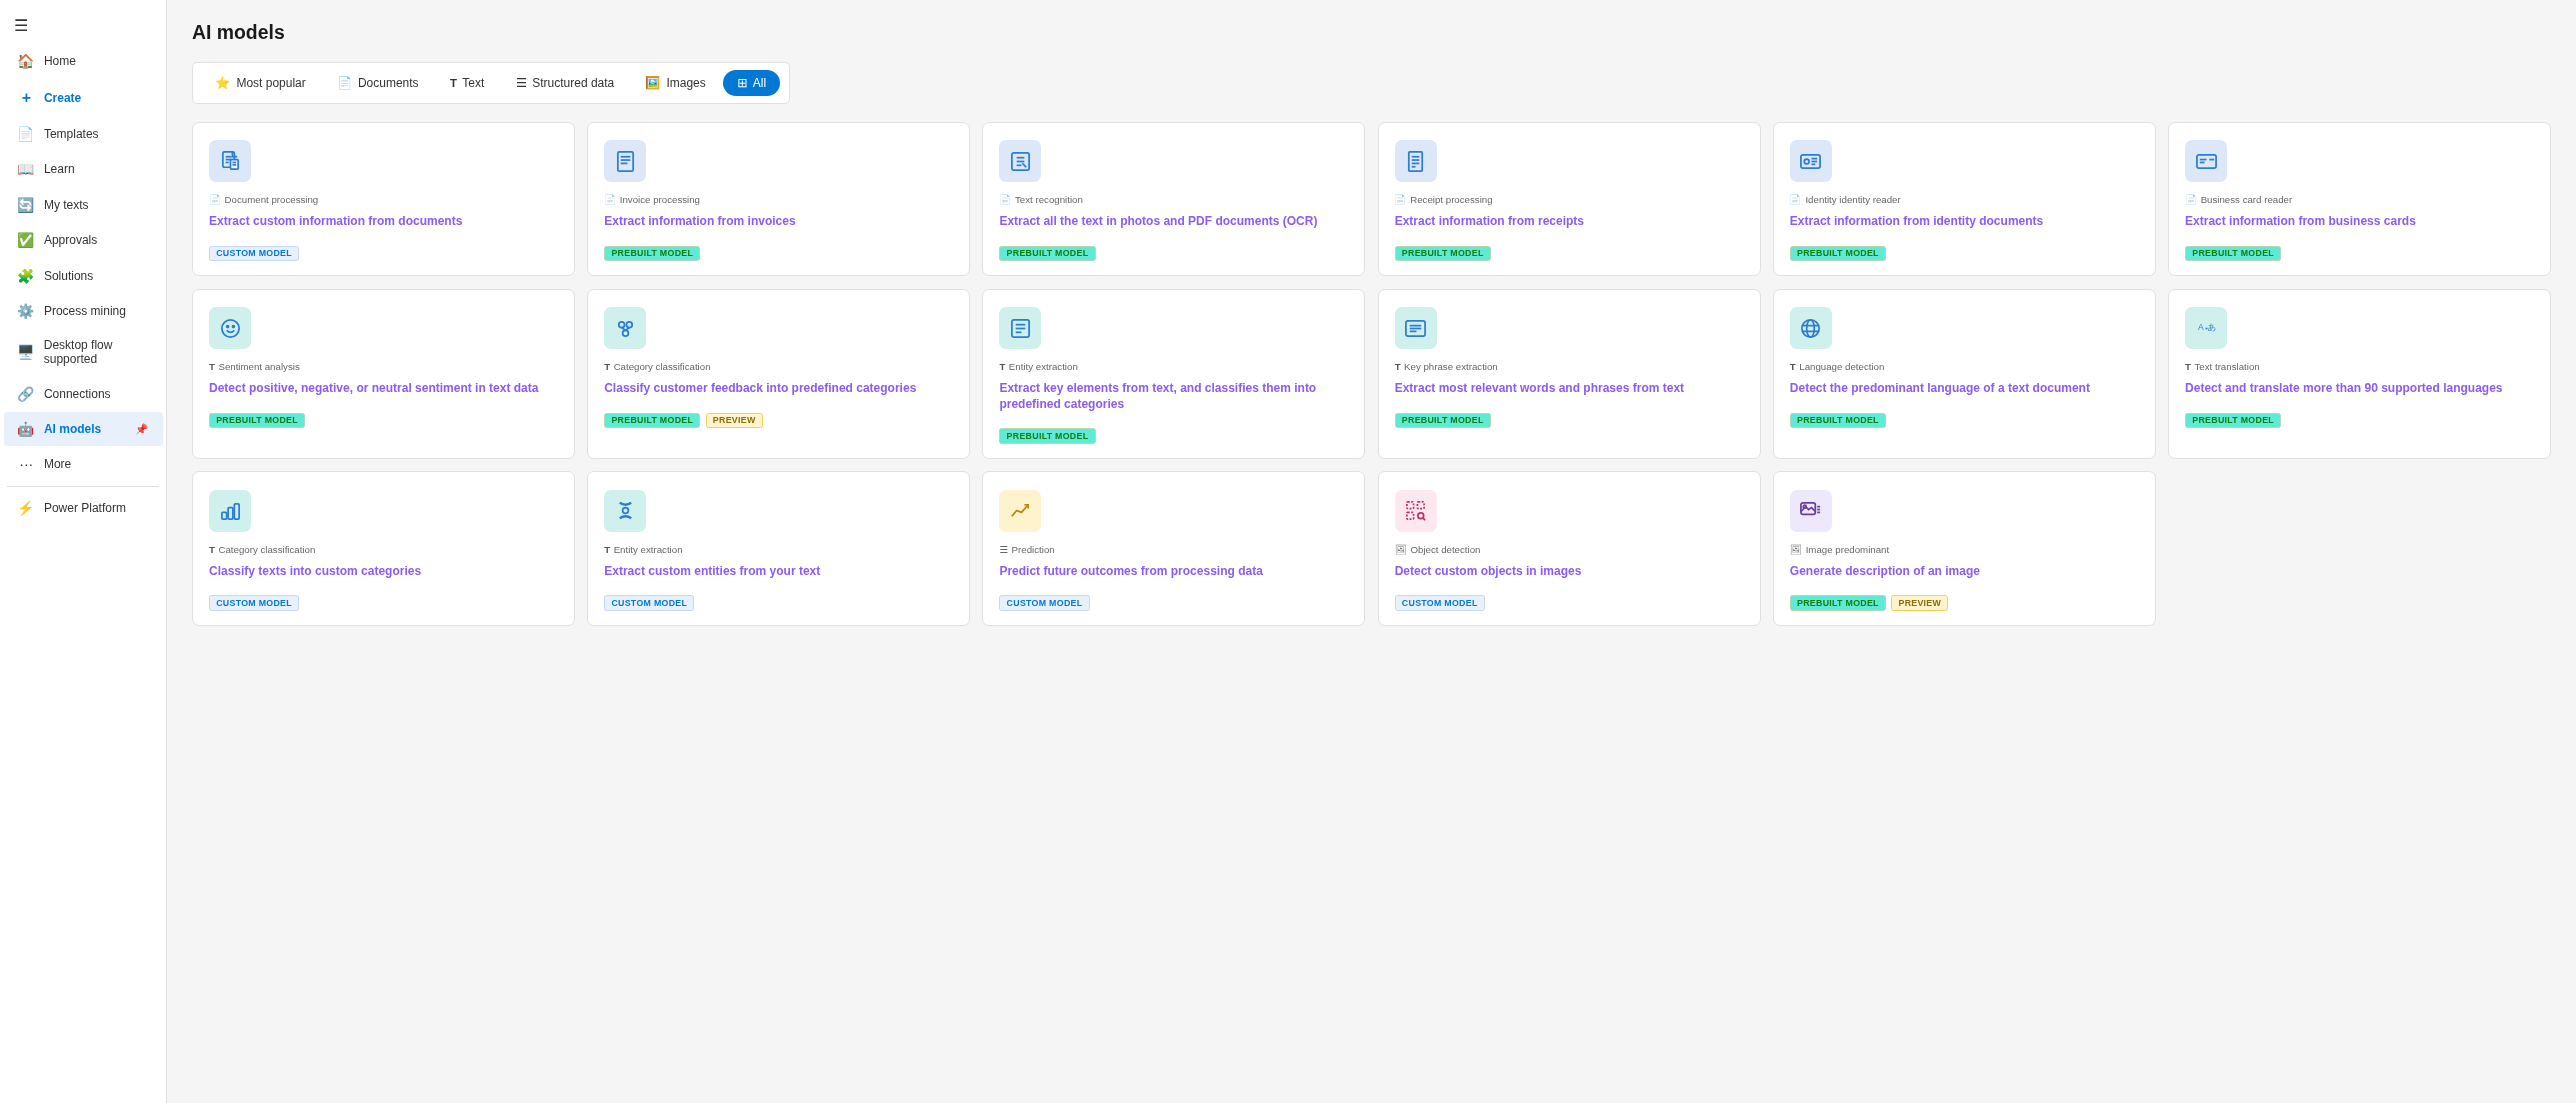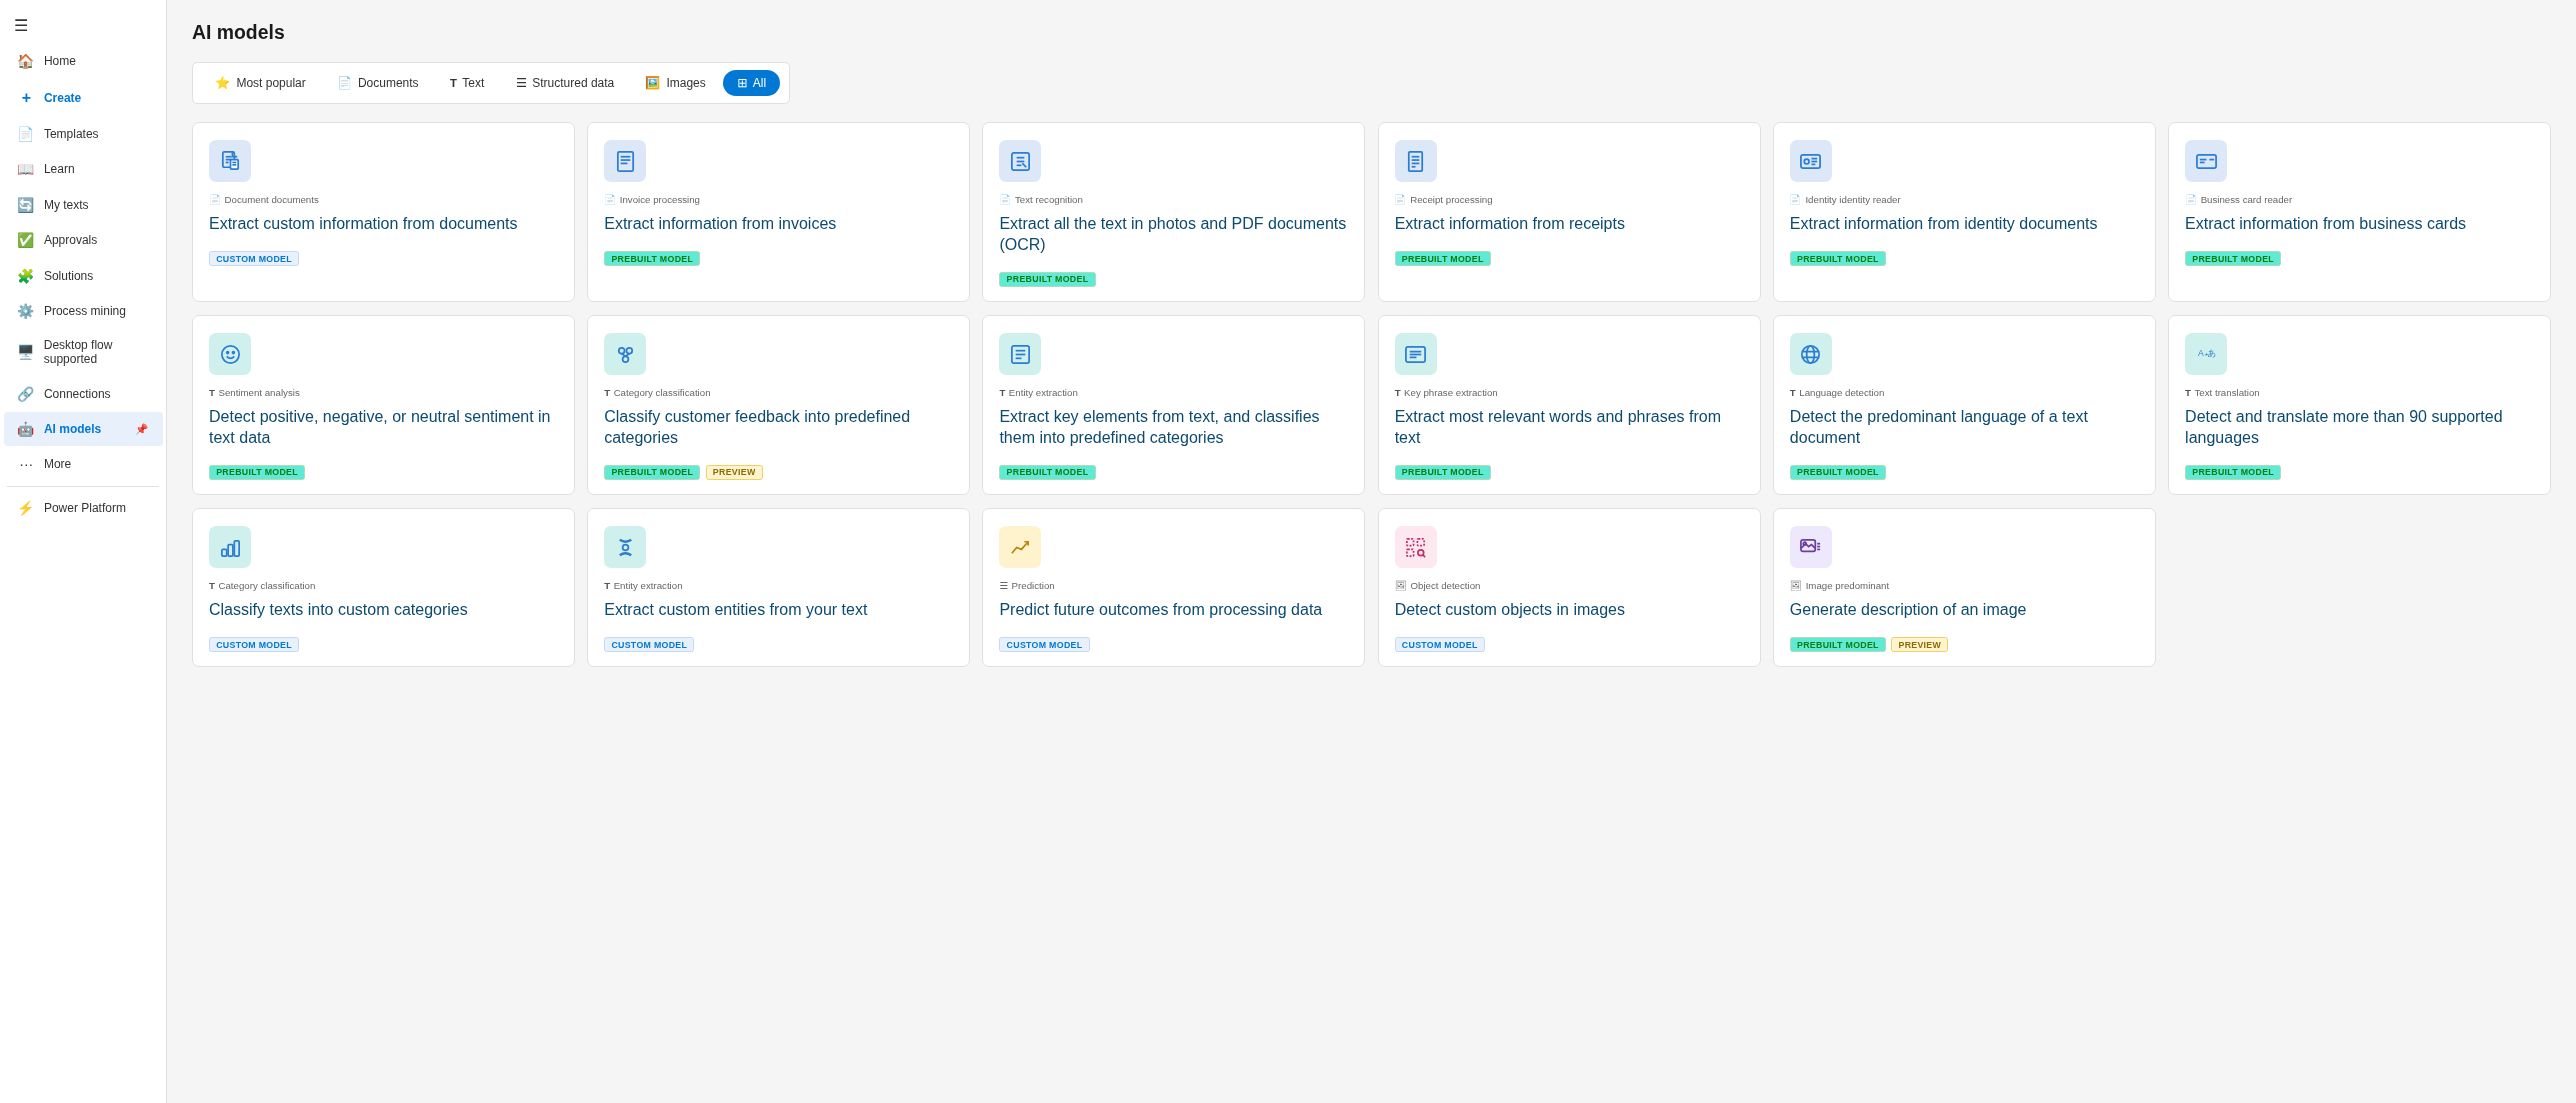--- a/index.html
+++ b/index.html
@@ -115,23 +115,23 @@
     .card-icon-purple { background: #ede8fb; }
     .card-type {
       font-size: 9.7px;
       color: #666;
       display: flex;
       align-items: center;
       gap: 3.5px;
       margin-bottom: 1.8px;
     }
     .card-title {
-      font-size: 16px;
-      font-weight: 400;
-      color: #0c4a6e;
+      font-size: 12px;
+      font-weight: 700;
+      color: #8b5cf6;
       line-height: 1.3;
       margin-bottom: 3.5px;
     }
     .badge-row {
       display: flex;
       gap: 5.3px;
       flex-wrap: wrap;
       margin-top: 5.3px;
       align-items: center;
     }
@@ -247,21 +247,21 @@
             <line x1="7" y1="10" x2="13" y2="10"></line>
             <line x1="7" y1="13" x2="10" y2="13"></line>
             <polyline points="14,2 14,7 19,7"></polyline>
             <rect x="12" y="10" width="8" height="10" rx="1" fill="white" stroke="#2b7cd3"></rect>
             <line x1="14" y1="13" x2="18" y2="13"></line>
             <line x1="14" y1="15.5" x2="18" y2="15.5"></line>
           </svg>
       </div>
       <div class="card-type">
         <span style="font-size:9.7px;">📄</span>
-        <span>Document documents</span>
+        <span>Document processing</span>
       </div>
       <div class="card-title">Extract custom information from documents</div>
       <div class="badge-row">
           <span class="badge badge-custom">CUSTOM MODEL</span>
         </div>
     </div>
       <div class="card">
       <div class="card-icon-wrap card-icon-blue">
         <svg width="23" height="23" viewBox="0 0 24 24" fill="none" stroke="#2b7cd3" stroke-width="1.8">
             <rect x="4" y="2" width="16" height="20" rx="1.5"></rect>

